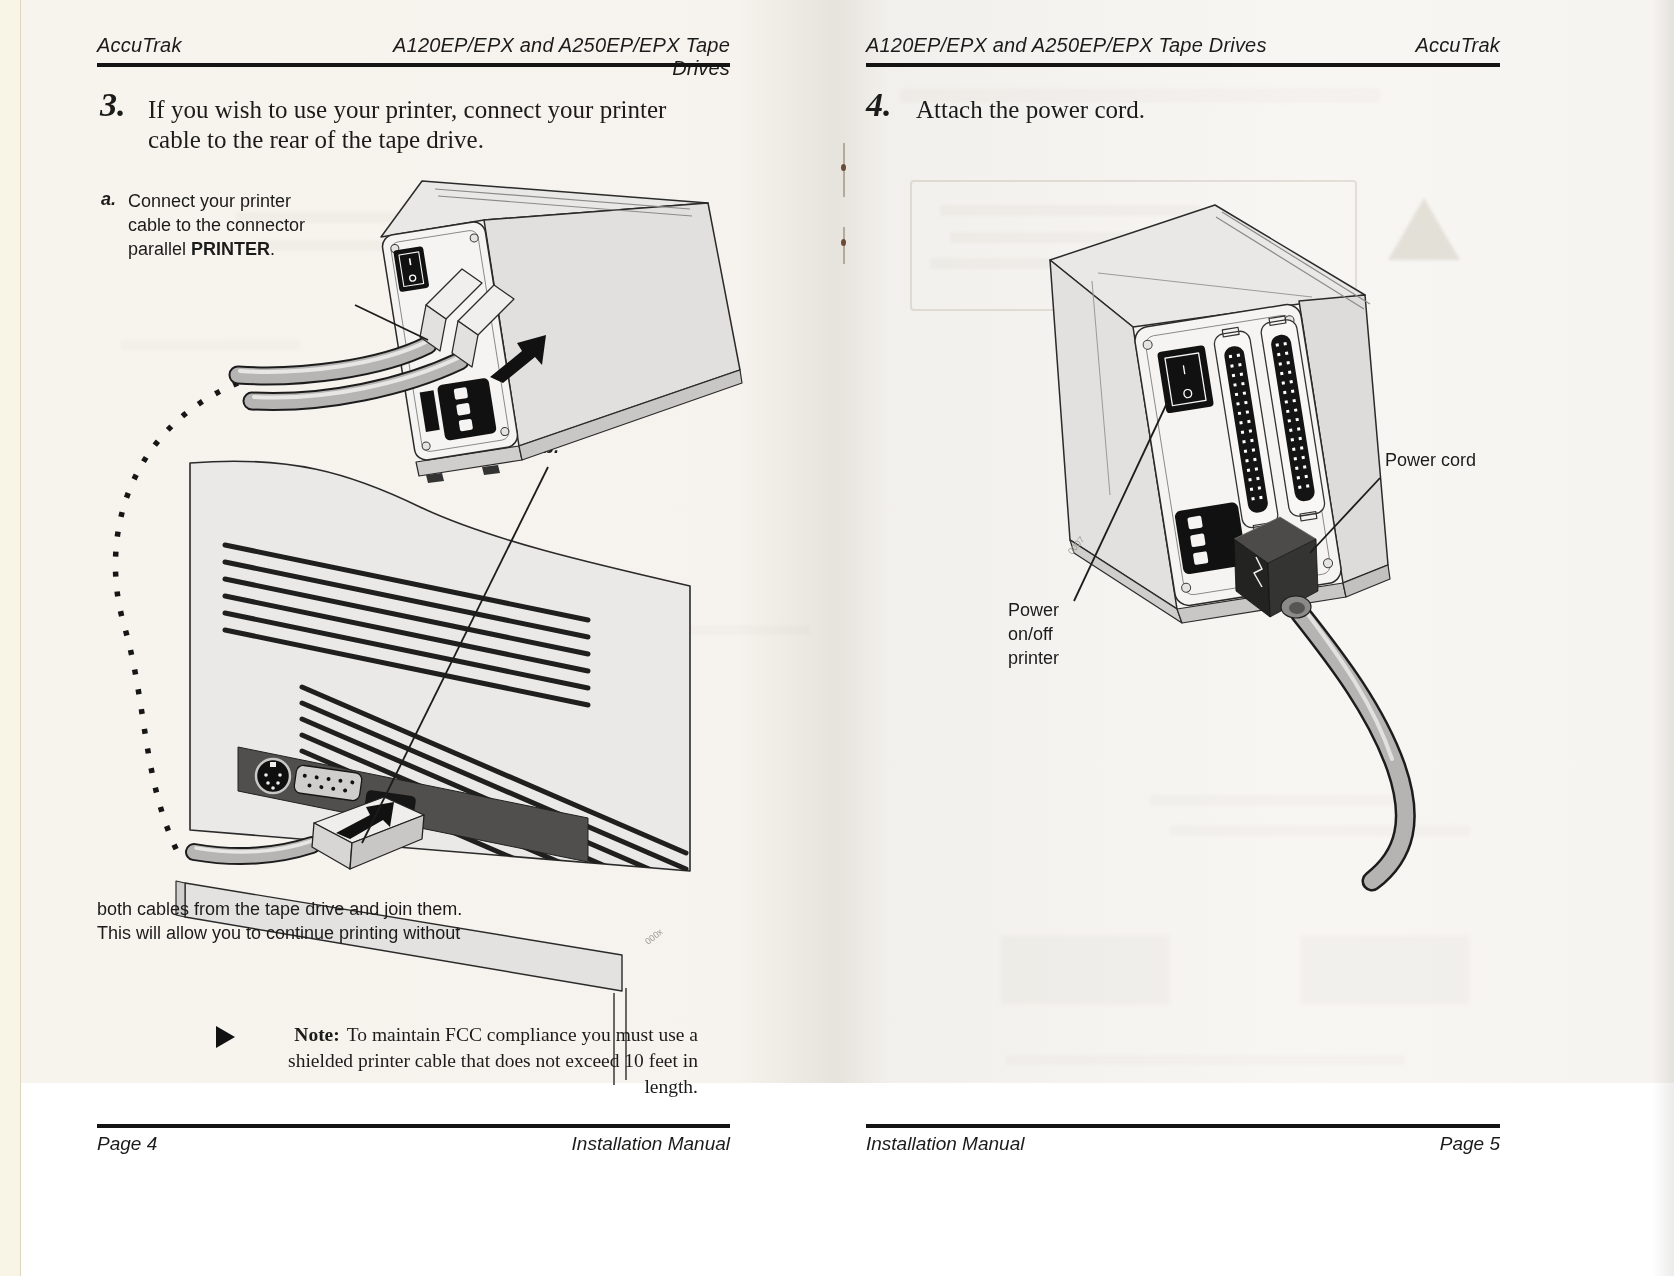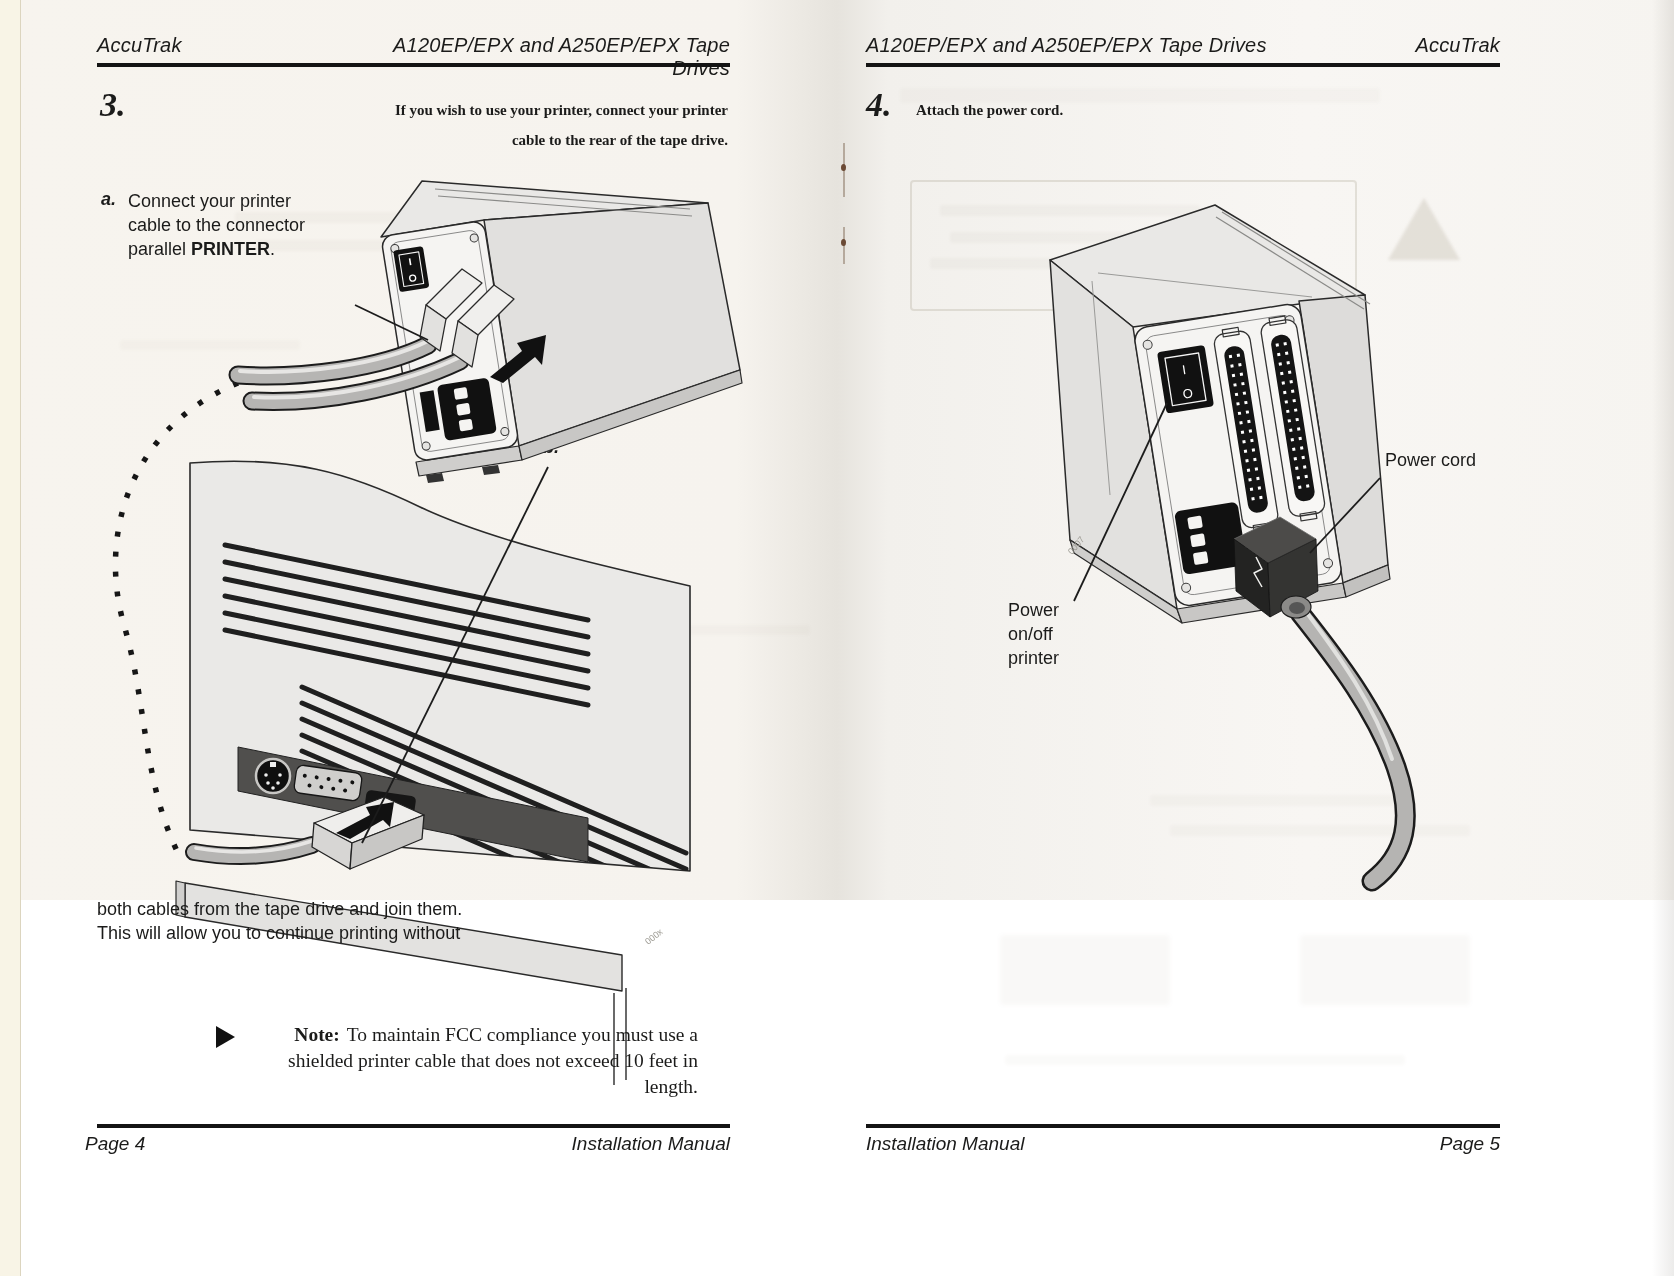--- a/index.html
+++ b/index.html
@@ -1,25 +1,25 @@
 <!DOCTYPE html>
 <html><head>
 <meta charset="utf-8">
 <style>
   html,body{margin:0;padding:0;}
   body{width:1674px;height:1276px;overflow:hidden;
        font-family:"Liberation Sans",sans-serif;color:#1b1b1a;}
-  .spread{position:relative;width:1674px;height:900px;
+  .spread{position:relative;width:1674px;height:1083px;
     background:linear-gradient(90deg,#f7f4ee 0%,#f6f3ee 44%,#edeae4 47.5%,#e6e3dd 50%,#f2f0ec 53%,#f8f6f3 78%,#f6f4f0 100%);}
   .abs{position:absolute;}
   .sans{font-family:"Liberation Sans",sans-serif;}
   .hdr{font-size:20px;font-style:italic;letter-spacing:.2px;}
   .rule{background:#141414;height:4px;}
   .stepnum{font-family:"Liberation Serif",serif;font-weight:bold;font-style:italic;font-size:34px;}
-  .steptitle{font-family:"Liberation Serif",serif;font-weight:bold;font-size:15px;line-height:30px;text-align:right;}
+  .steptitle{font-family:"Liberation Serif",serif;font-weight:normal;font-size:25px;line-height:30px;}
   .sub{font-size:18px;line-height:24px;}
   .sublabel{font-weight:bold;font-style:italic;font-size:18px;}
   .para{font-size:18px;line-height:24px;}
   .note{font-family:"Liberation Serif",serif;font-size:19.5px;line-height:26px;}
   .note b{font-weight:bold;}
   .foot{font-size:19px;font-style:italic;}
   .tri{width:0;height:0;border-left:19px solid #111;border-top:11px solid transparent;border-bottom:11px solid transparent;}
   .edgecream{left:0;top:0;width:20px;height:1276px;background:#f8f4e6;border-right:1px solid #dcd5bf;}
   .edgeshadow{right:0;top:0;width:22px;height:1276px;background:linear-gradient(90deg,transparent,rgba(70,62,52,.10));}
   .ghostbar{background:rgba(140,130,112,.55);opacity:.10;filter:blur(1.6px);border-radius:3px;}
@@ -207,21 +207,21 @@
     <div>both cables from the tape drive and join them.</div>
     <div>This will allow you to continue printing without</div>
   </div>
 
   <div class="abs tri" style="left:216px;top:1026px;"></div>
   <div class="abs note" style="left:246px;top:1022px;width:452px;text-align:right;">
     <b style="margin-right:7px;">Note:</b><span>To maintain FCC compliance you must use a shielded printer cable that does not exceed 10 feet in length.</span>
   </div>
 
   <div class="abs rule" style="left:97px;top:1124px;width:633px;"></div>
-  <div class="abs foot" style="left:85px;top:1133px;">Page 4</div>
+  <div class="abs foot" style="left:97px;top:1133px;">Page 4</div>
   <div class="abs foot" style="left:430px;top:1133px;width:300px;text-align:right;">Installation Manual</div>
 
   <div class="abs hdr" style="left:866px;top:34px;">A120EP/EPX and A250EP/EPX Tape Drives</div>
   <div class="abs hdr" style="left:1200px;top:34px;width:300px;text-align:right;">AccuTrak</div>
   <div class="abs rule" style="left:866px;top:63px;width:634px;"></div>
 
   <div class="abs stepnum" style="left:866px;top:86px;">4.</div>
   <div class="abs steptitle" style="left:916px;top:95px;">Attach the power cord.</div>
 
   <svg class="abs" style="left:960px;top:165px;" width="700" height="760" viewBox="0 0 700 760">

